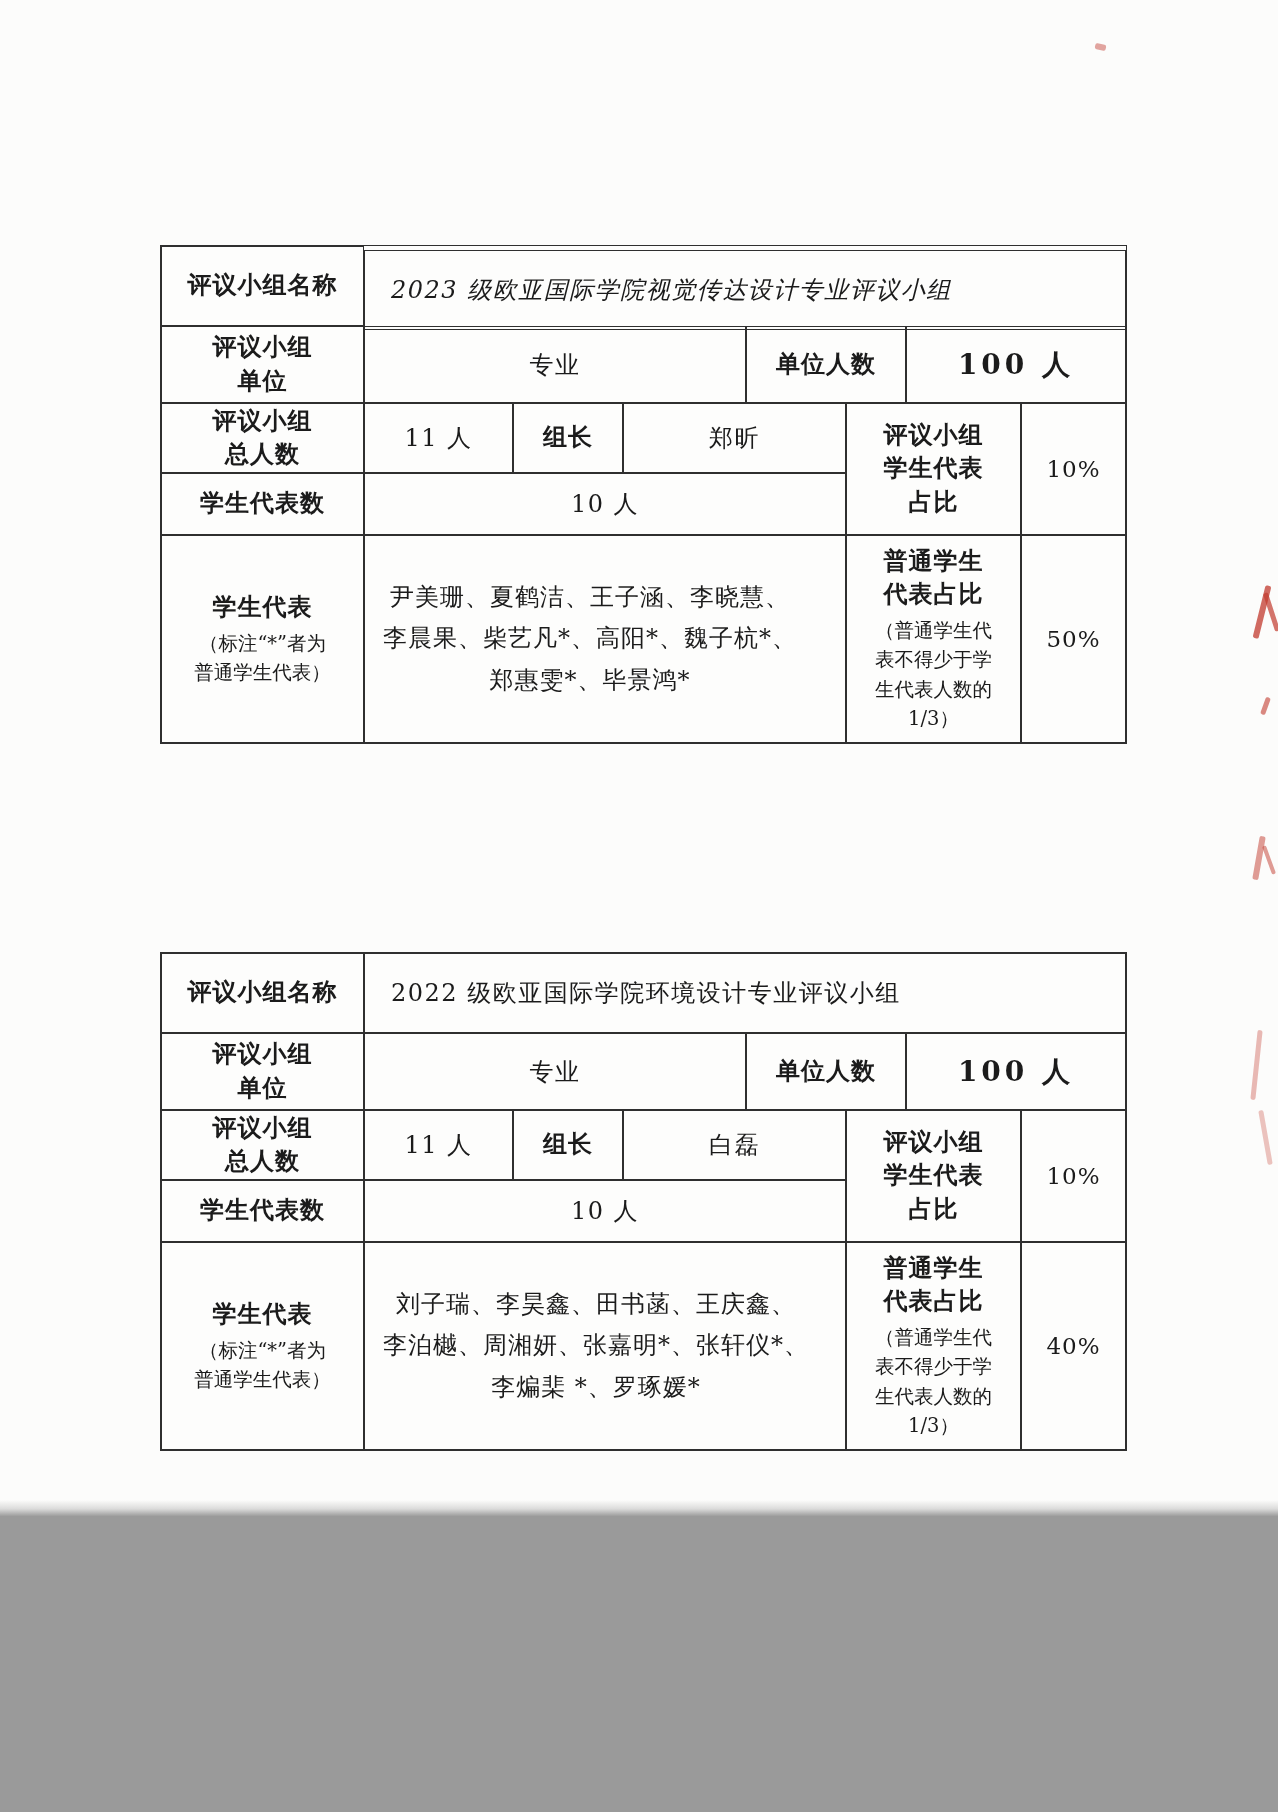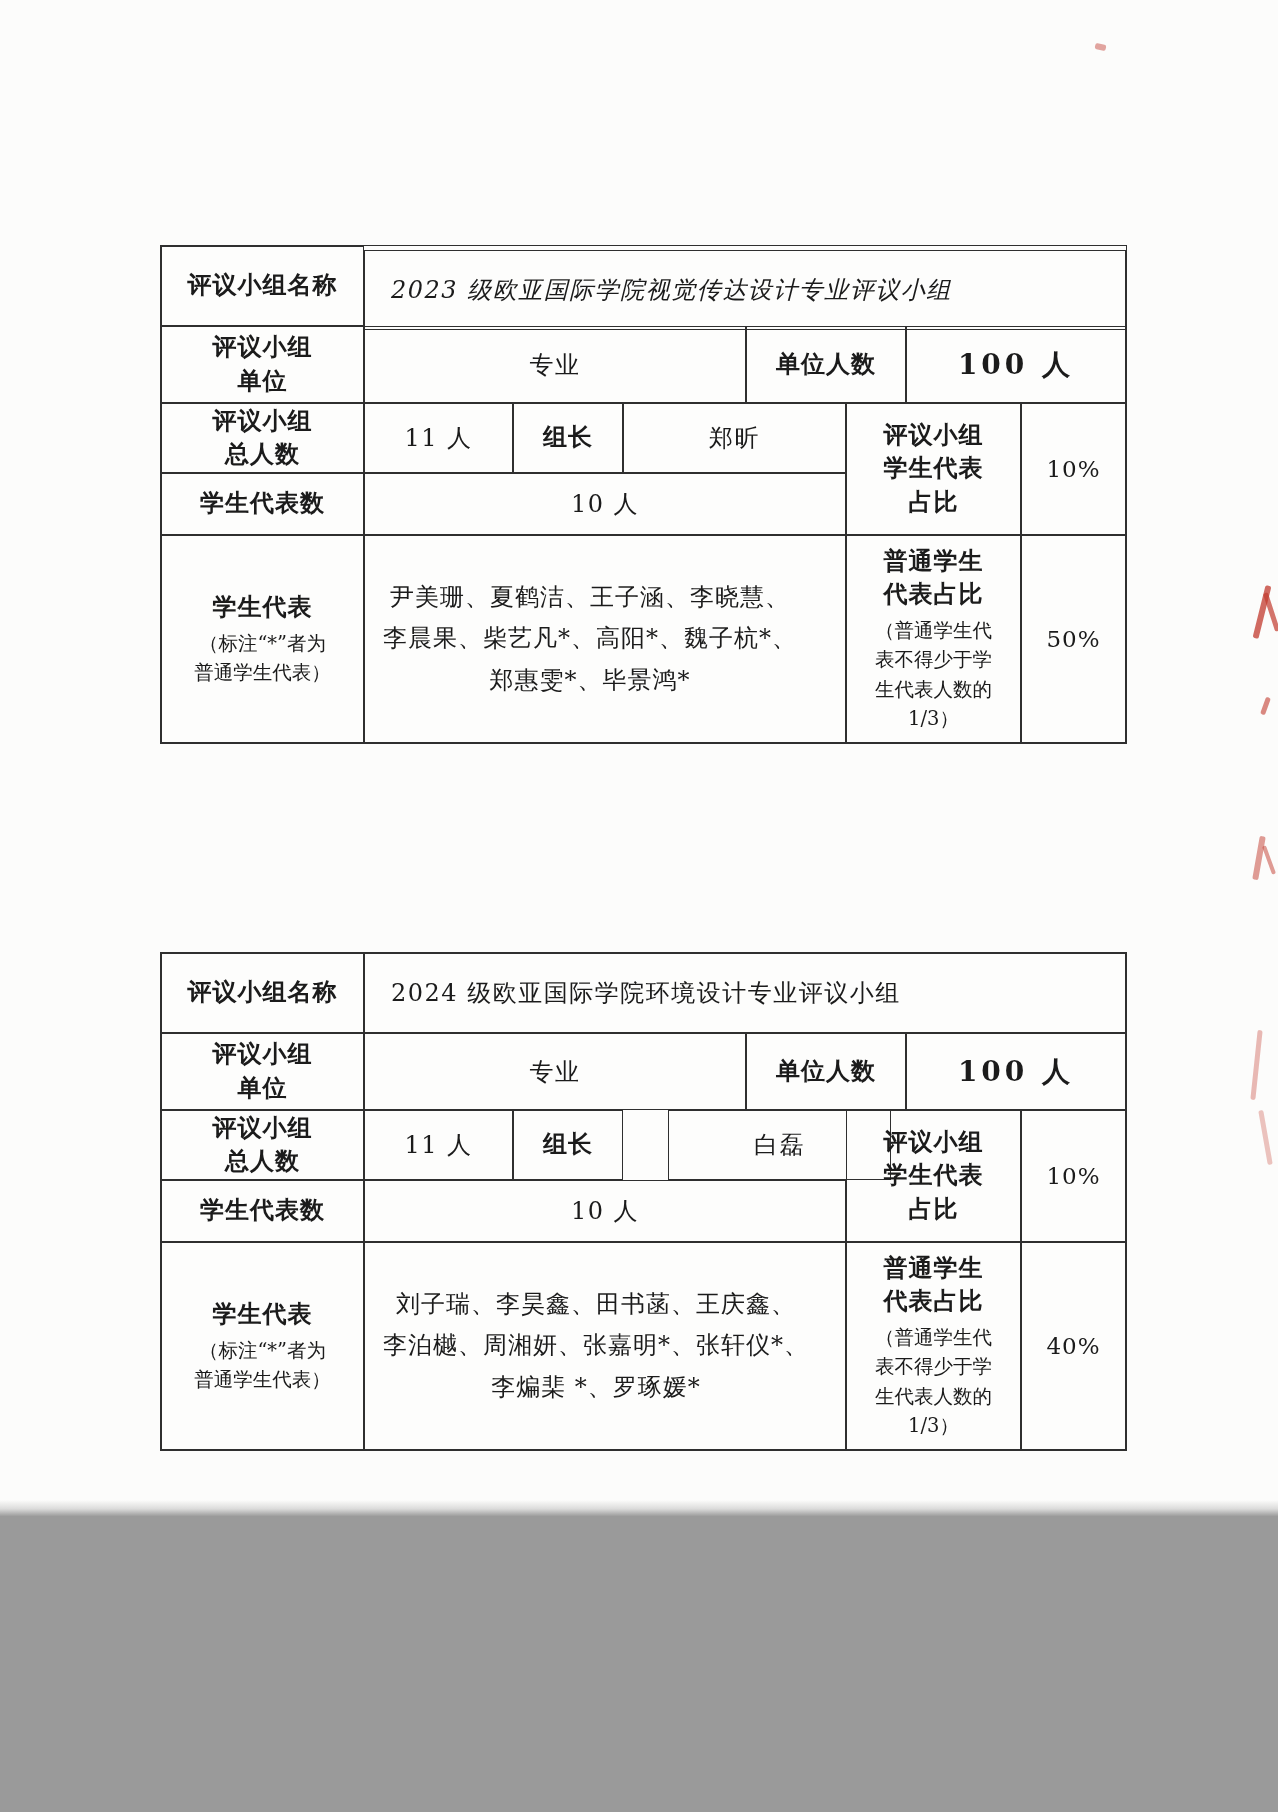--- a/index.html
+++ b/index.html
@@ -80,33 +80,33 @@
       <span class="note ml">（普通学生代
 表不得少于学
 生代表人数的
 1/3）</span>
     </div>
     <div class="c val pct" style="left:860px;top:289px;width:105px;height:208px;">50%</div>
   </section>
 
   <section class="tbl" style="left:160px;top:952px;">
     <div class="c lbl" style="left:0;top:0;width:203px;height:80px;">评议小组名称</div>
-    <div class="c val leftal" style="left:203px;top:0;width:762px;height:80px;">2024 级欧亚国际学院环境设计专业评议小组</div>
+    <div class="c val leftal" style="left:203px;top:0;width:762px;height:80px;">2022 级欧亚国际学院环境设计专业评议小组</div>
 
     <div class="c lbl ml" style="left:0;top:80px;width:203px;height:77px;">评议小组
 单位</div>
     <div class="c val" style="left:203px;top:80px;width:382px;height:77px;">专业</div>
     <div class="c lbl" style="left:585px;top:80px;width:160px;height:77px;">单位人数</div>
     <div class="c val big" style="left:745px;top:80px;width:220px;height:77px;">100 人</div>
 
     <div class="c lbl ml" style="left:0;top:157px;width:203px;height:70px;">评议小组
 总人数</div>
     <div class="c val" style="left:203px;top:157px;width:149px;height:70px;">11 人</div>
     <div class="c lbl" style="left:352px;top:157px;width:110px;height:70px;">组长</div>
-    <div class="c val" style="left:462px;top:157px;width:223px;height:70px;margin-left:45px;">白磊</div>
+    <div class="c val" style="left:462px;top:157px;width:223px;height:70px;">白磊</div>
     <div class="c lbl ml" style="left:685px;top:157px;width:175px;height:132px;">评议小组
 学生代表
 占比</div>
     <div class="c val pct" style="left:860px;top:157px;width:105px;height:132px;">10%</div>
 
     <div class="c lbl" style="left:0;top:227px;width:203px;height:62px;">学生代表数</div>
     <div class="c val" style="left:203px;top:227px;width:482px;height:62px;">10 人</div>
 
     <div class="c stack" style="left:0;top:289px;width:203px;height:208px;">
       <span class="lbl">学生代表</span>

